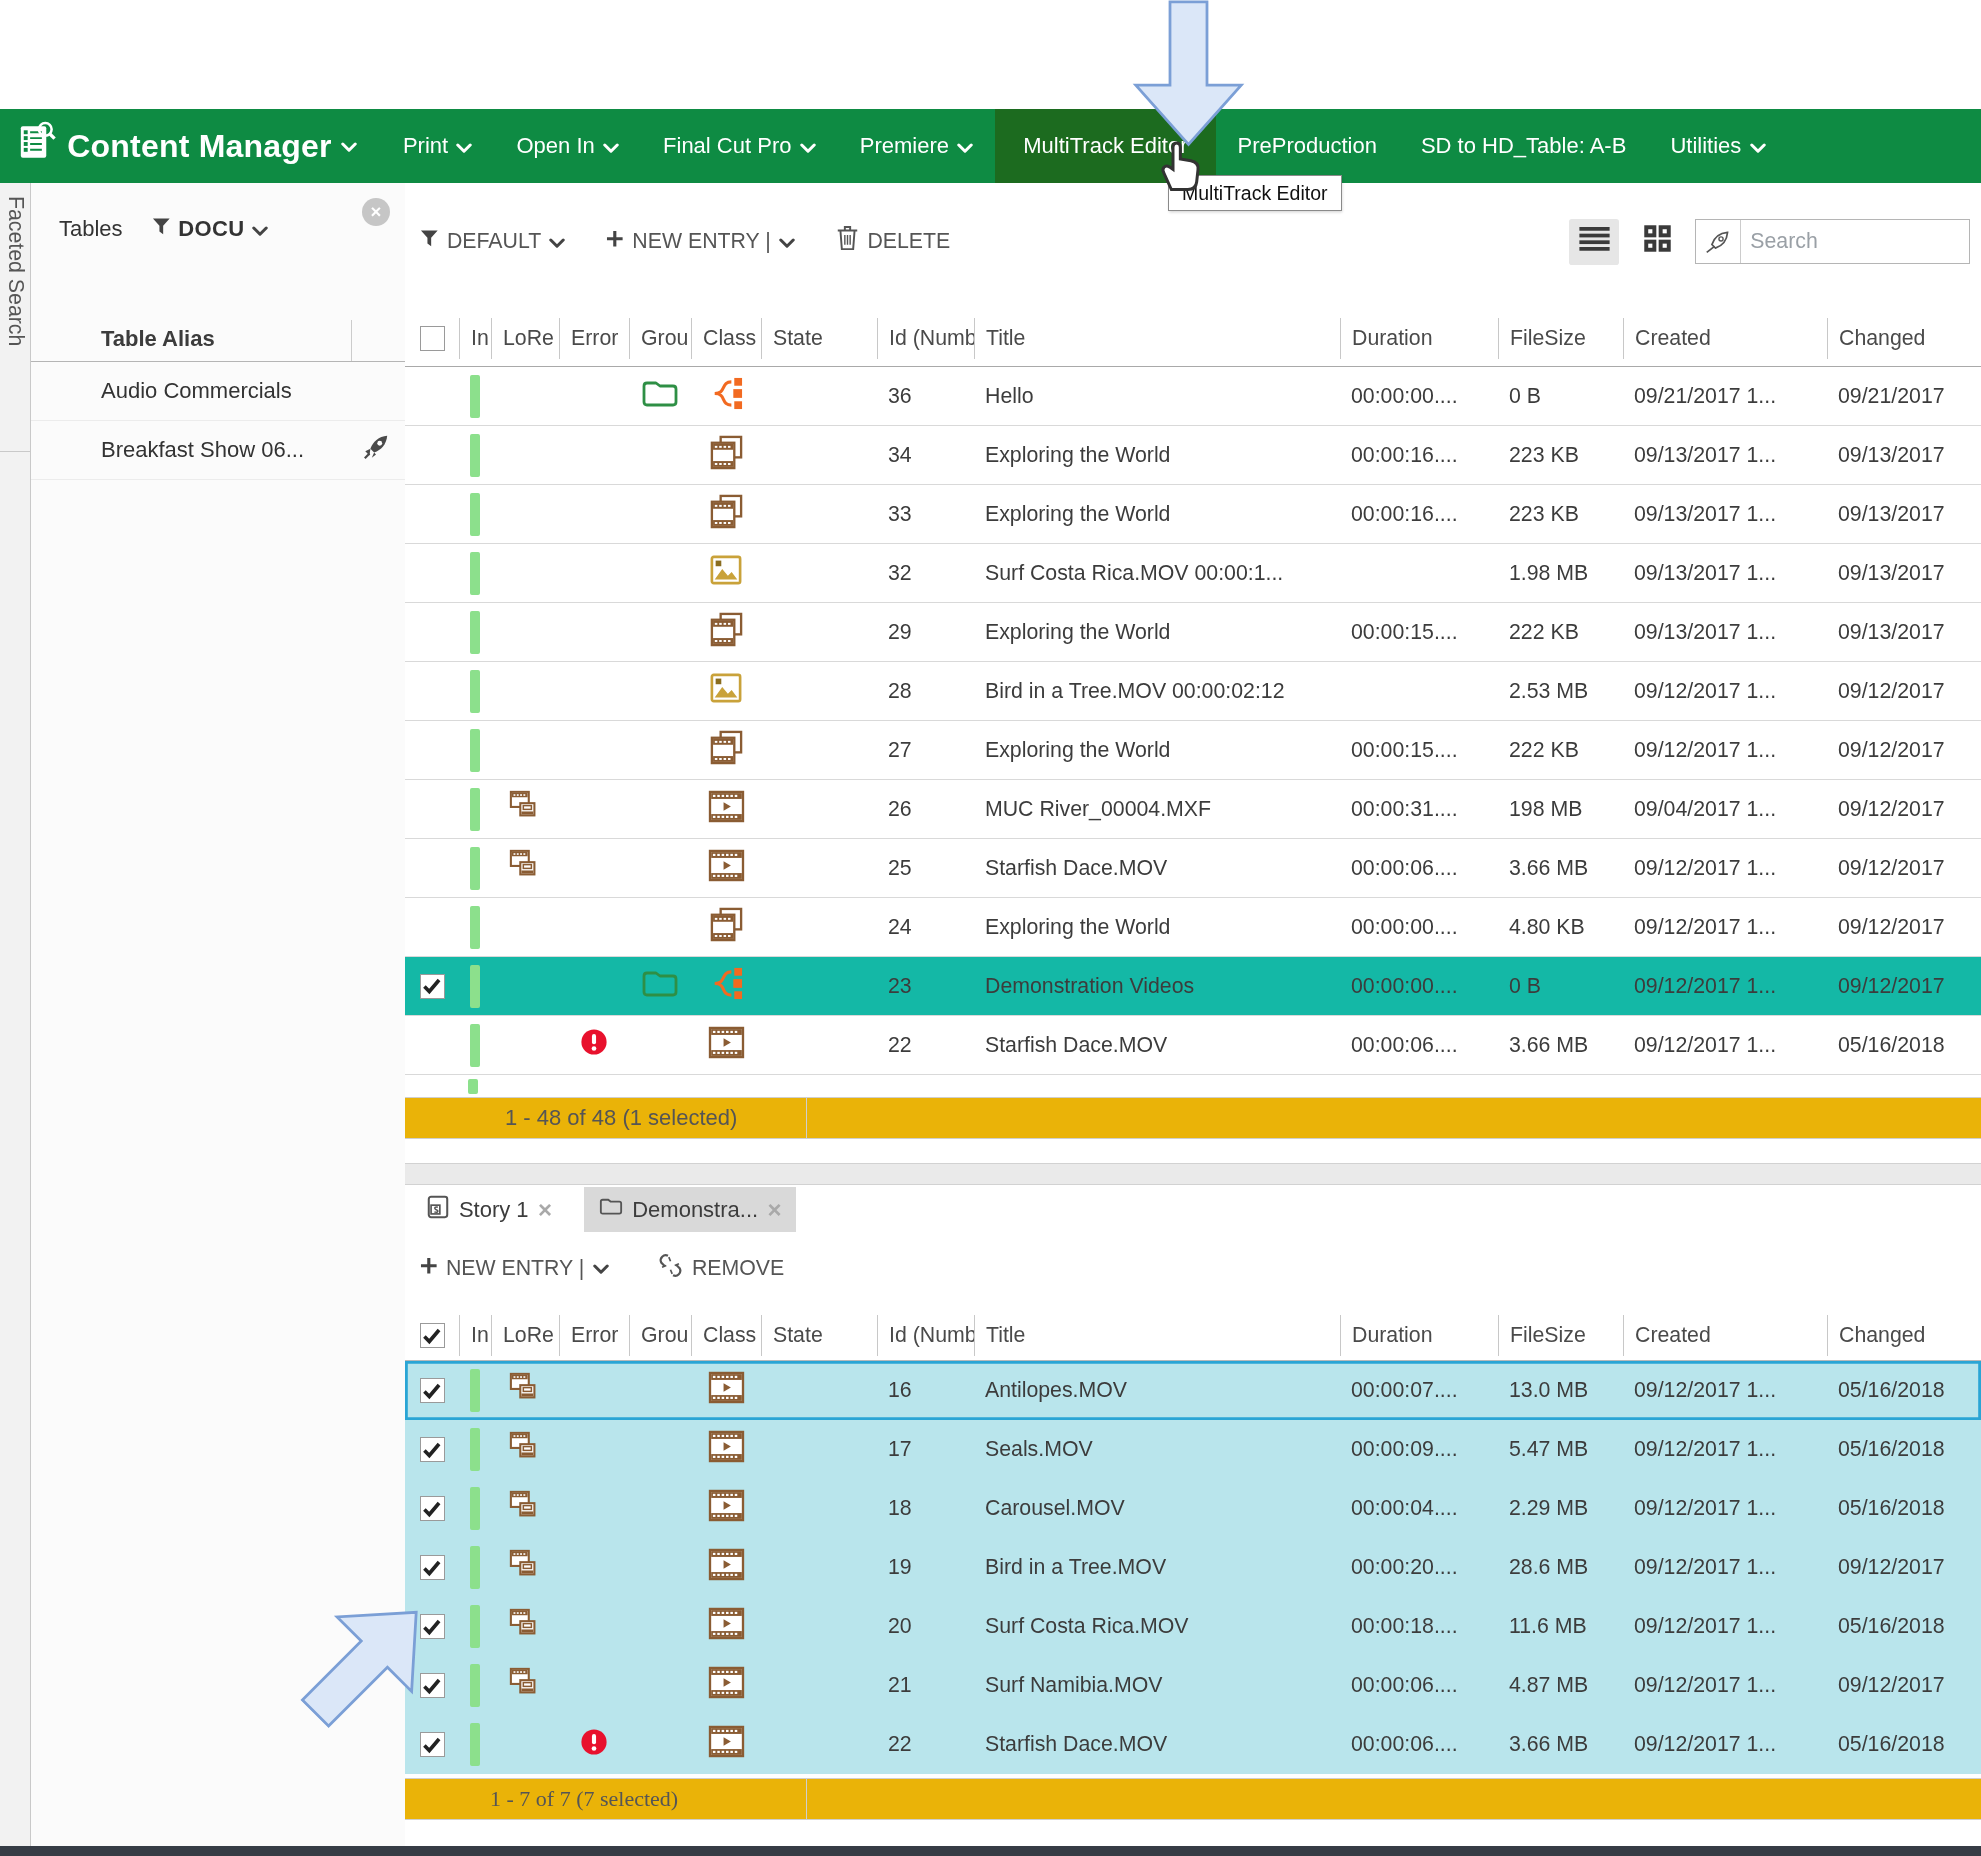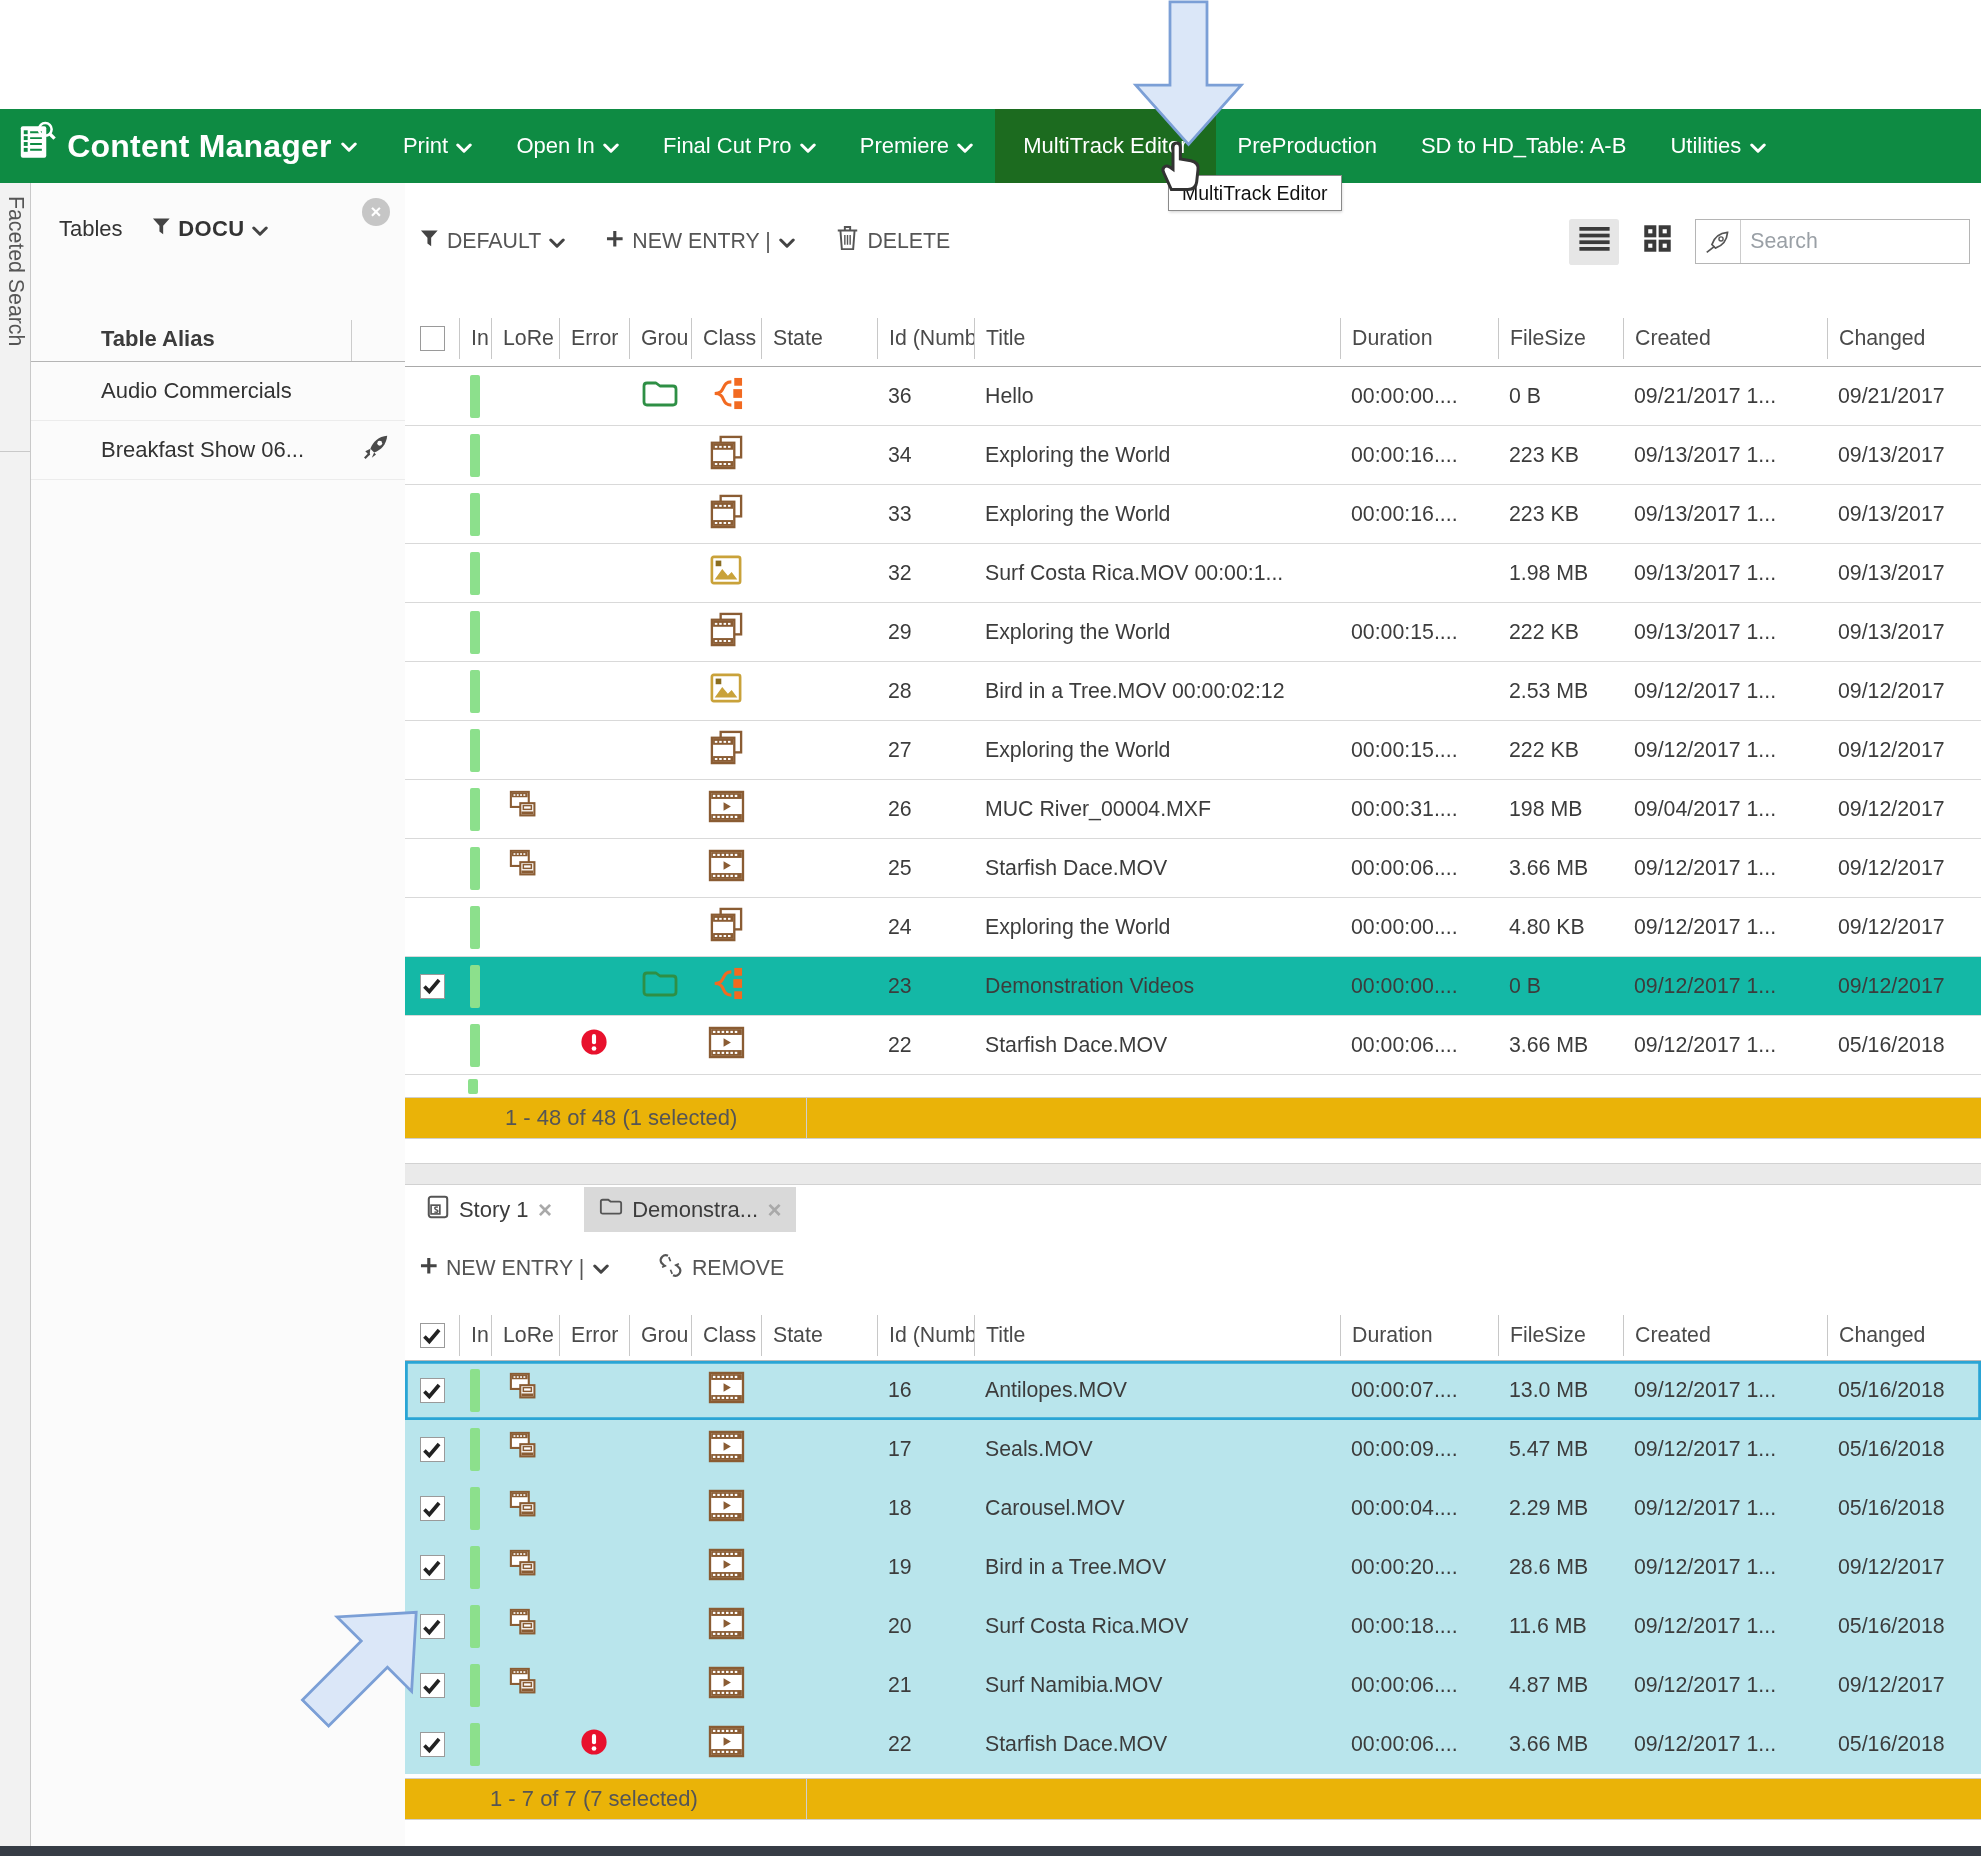--- a/index.html
+++ b/index.html
@@ -69,21 +69,21 @@
   #tbody2 .trow.focused { box-shadow:inset 0 0 0 2.8px #2aa5d5; }
   .cell { display:flex; align-items:center; height:100%; padding-left:11px; white-space:nowrap; overflow:hidden; font-size:21.3px; color:#3c3c3c; }
   .cell.c { justify-content:center; padding-left:0; }
   .gbar { width:10.2px; height:43px; border-radius:1.9px; background:#8ce08c; }
 
   
   .footer { position:absolute; left:0; right:0; height:42px; background:#eab308; border-top:0.9px solid #cfcfcf; border-bottom:0.9px solid #cfcfcf; display:flex; }
   .fcell { width:402px; border-right:0.9px solid #cfcfcf; display:flex; align-items:center; padding-left:100px; color:#555; font-size:22px; }
   #footer1 { top:914px; }
   #footer2 { top:1595px; }
-  #footer2 .fcell { padding-left:85px; }
+  #footer2 .fcell { padding-left:85px;font-family:Liberation Serif, serif; }
   #splitter { position:absolute; left:0; right:0; top:980px; height:22px; background:#eaeaea; border-top:0.9px solid #d2d2d2; border-bottom:0.9px solid #d2d2d2; }
   #tabs { position:absolute; left:5.6px; top:1004px; height:45px; display:flex; align-items:stretch; gap:17px; }
   .tab { display:flex; align-items:center; gap:9.3px; padding:0 15px; font-size:22px; color:#3c3c3c; cursor:pointer; white-space:nowrap; }
   .tab.active { background:#d9d9d9; }
   .tab-x { color:#a9a9a9; font-size:24px; font-weight:bold; cursor:pointer; line-height:1; }
   #toolbar2 { position:absolute; left:0; top:1057px; right:0; height:56px; display:flex; align-items:center; gap:48px; padding-left:15px; }
 
   
   #bottombar { position:absolute; left:0; top:1846px; width:1981px; height:11px; background:#363c45; }
 

